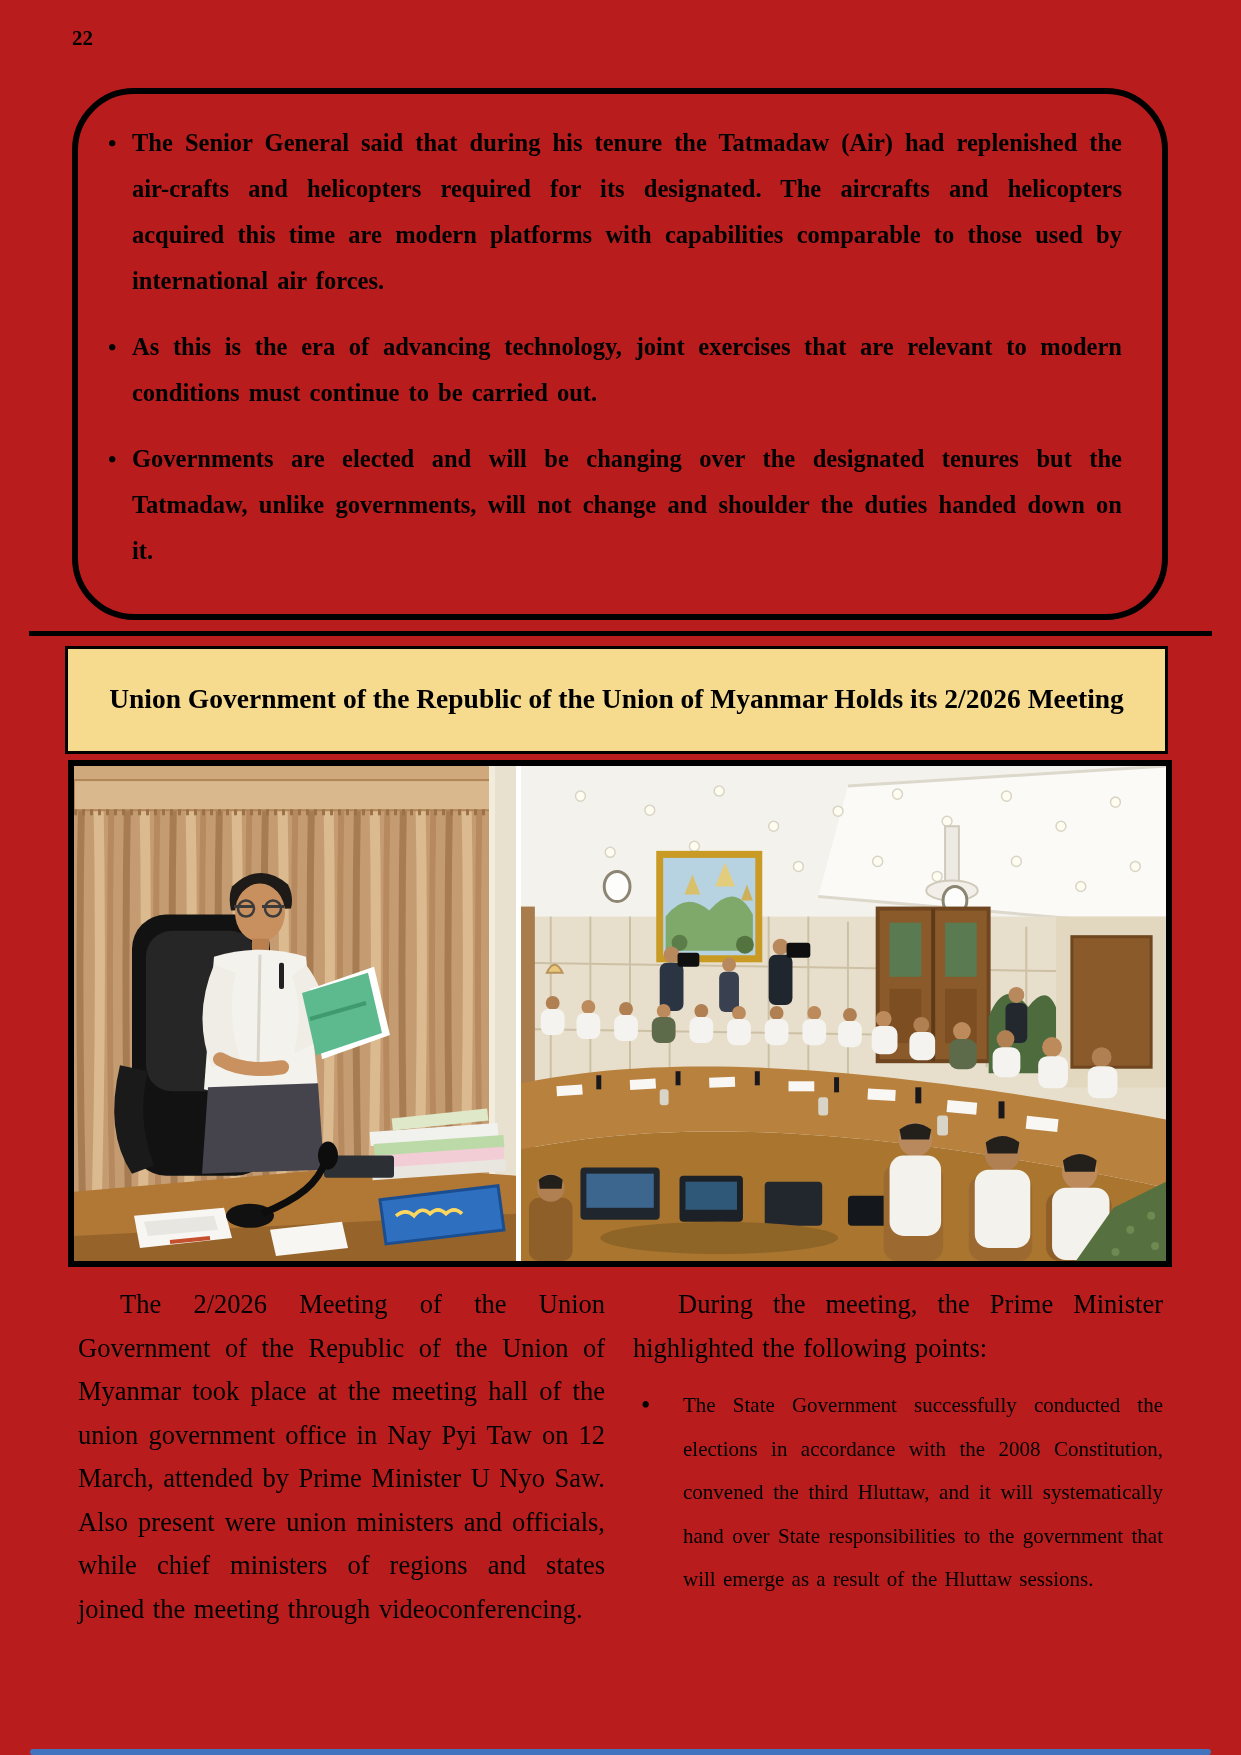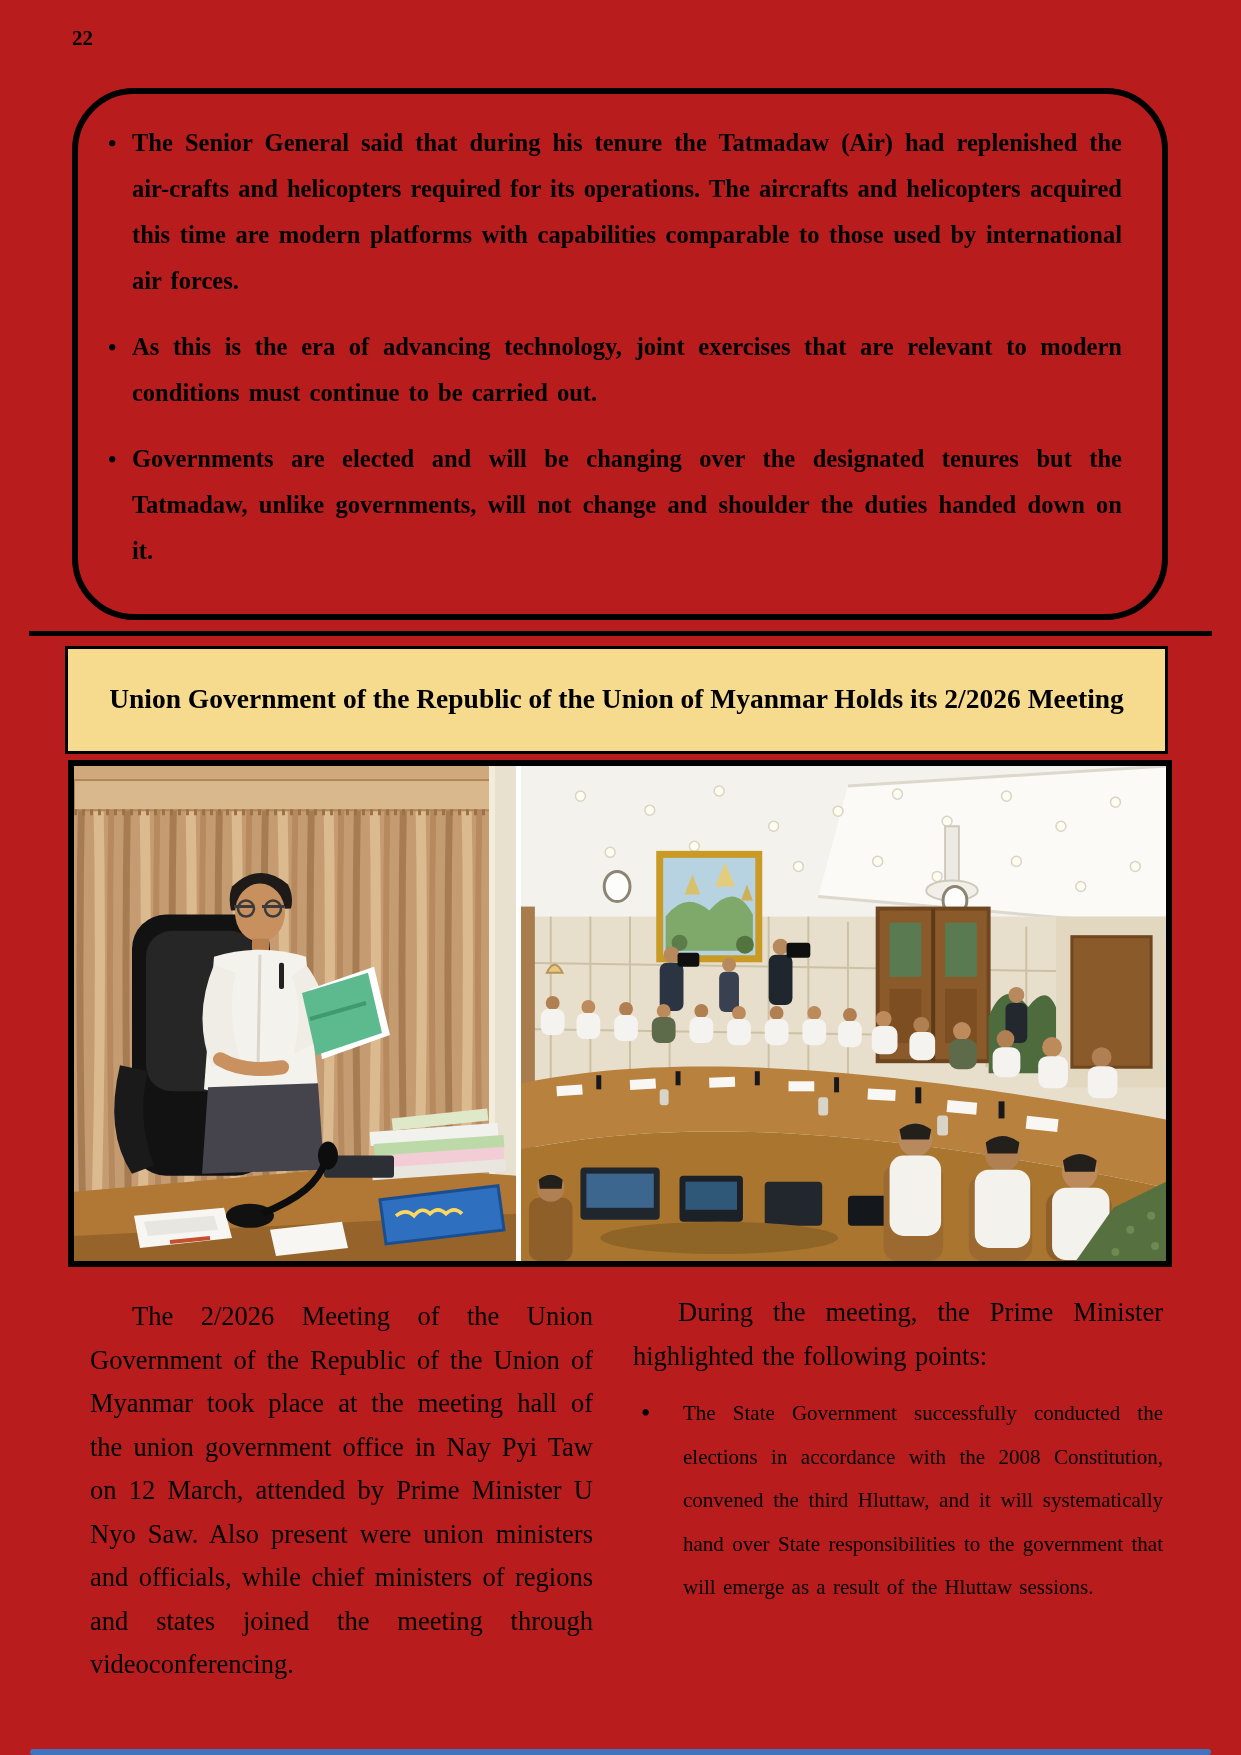--- a/index.html
+++ b/index.html
@@ -74,27 +74,27 @@
   .photo-slot-left svg,.photo-slot-right svg{display:block;width:100%;height:100%;}
   
   .article{
     position:absolute;left:78px;top:1283px;width:1085px;
   }
   .col-left{
     position:absolute;left:0;top:0;width:527px;
     font-size:26.5px;line-height:43.5px;
     text-align:justify;word-spacing:2px;
   }
-  .col-left .para{text-indent:42px;margin:12px;}
+  .col-left .para{text-indent:42px;margin:0;}
   .col-right{
     position:absolute;left:555px;top:0;width:530px;
     font-size:26.5px;line-height:43.5px;
   }
   .col-right .intro{
-    text-indent:45px;margin:8px 0 14px 0;
+    text-indent:45px;margin:0 0 14px 0;
     text-align:justify;word-spacing:2px;
   }
   .rb-item{display:flex;padding-left:8px;}
   .rb-bullet{flex:0 0 42px;font-size:26.5px;line-height:43.5px;}
   .rb-text{
     flex:1;text-align:justify;word-spacing:2px;
     font-size:21px;line-height:43.5px;
   }
   
   .footer-rule{
@@ -106,21 +106,21 @@
 </head>
 <body>
 
 <div class="page">
 
   <div class="page-number">22</div>
 
   <div class="key-points-box">
     <div class="kp-item">
       <span class="kp-bullet">•</span>
-      <span class="kp-text">The Senior General said that during his tenure the Tatmadaw (Air) had replenished the air-crafts and helicopters required for its operations. The aircrafts and helicopters acquired this time are modern platforms with capabilities comparable to those used by international air forces.</span>
+      <span class="kp-text">The Senior General said that during his tenure the Tatmadaw (Air) had replenished the air-crafts and helicopters required for its designated. The aircrafts and helicopters acquired this time are modern platforms with capabilities comparable to those used by international air forces.</span>
     </div>
     <div class="kp-item">
       <span class="kp-bullet">•</span>
       <span class="kp-text">As this is the era of advancing technology, joint exercises that are relevant to modern conditions must continue to be carried out.</span>
     </div>
     <div class="kp-item">
       <span class="kp-bullet">•</span>
       <span class="kp-text">Governments are elected and will be changing over the designated tenures but the Tatmadaw, unlike governments, will not change and shoulder the duties handed down on it.</span>
     </div>
   </div>

